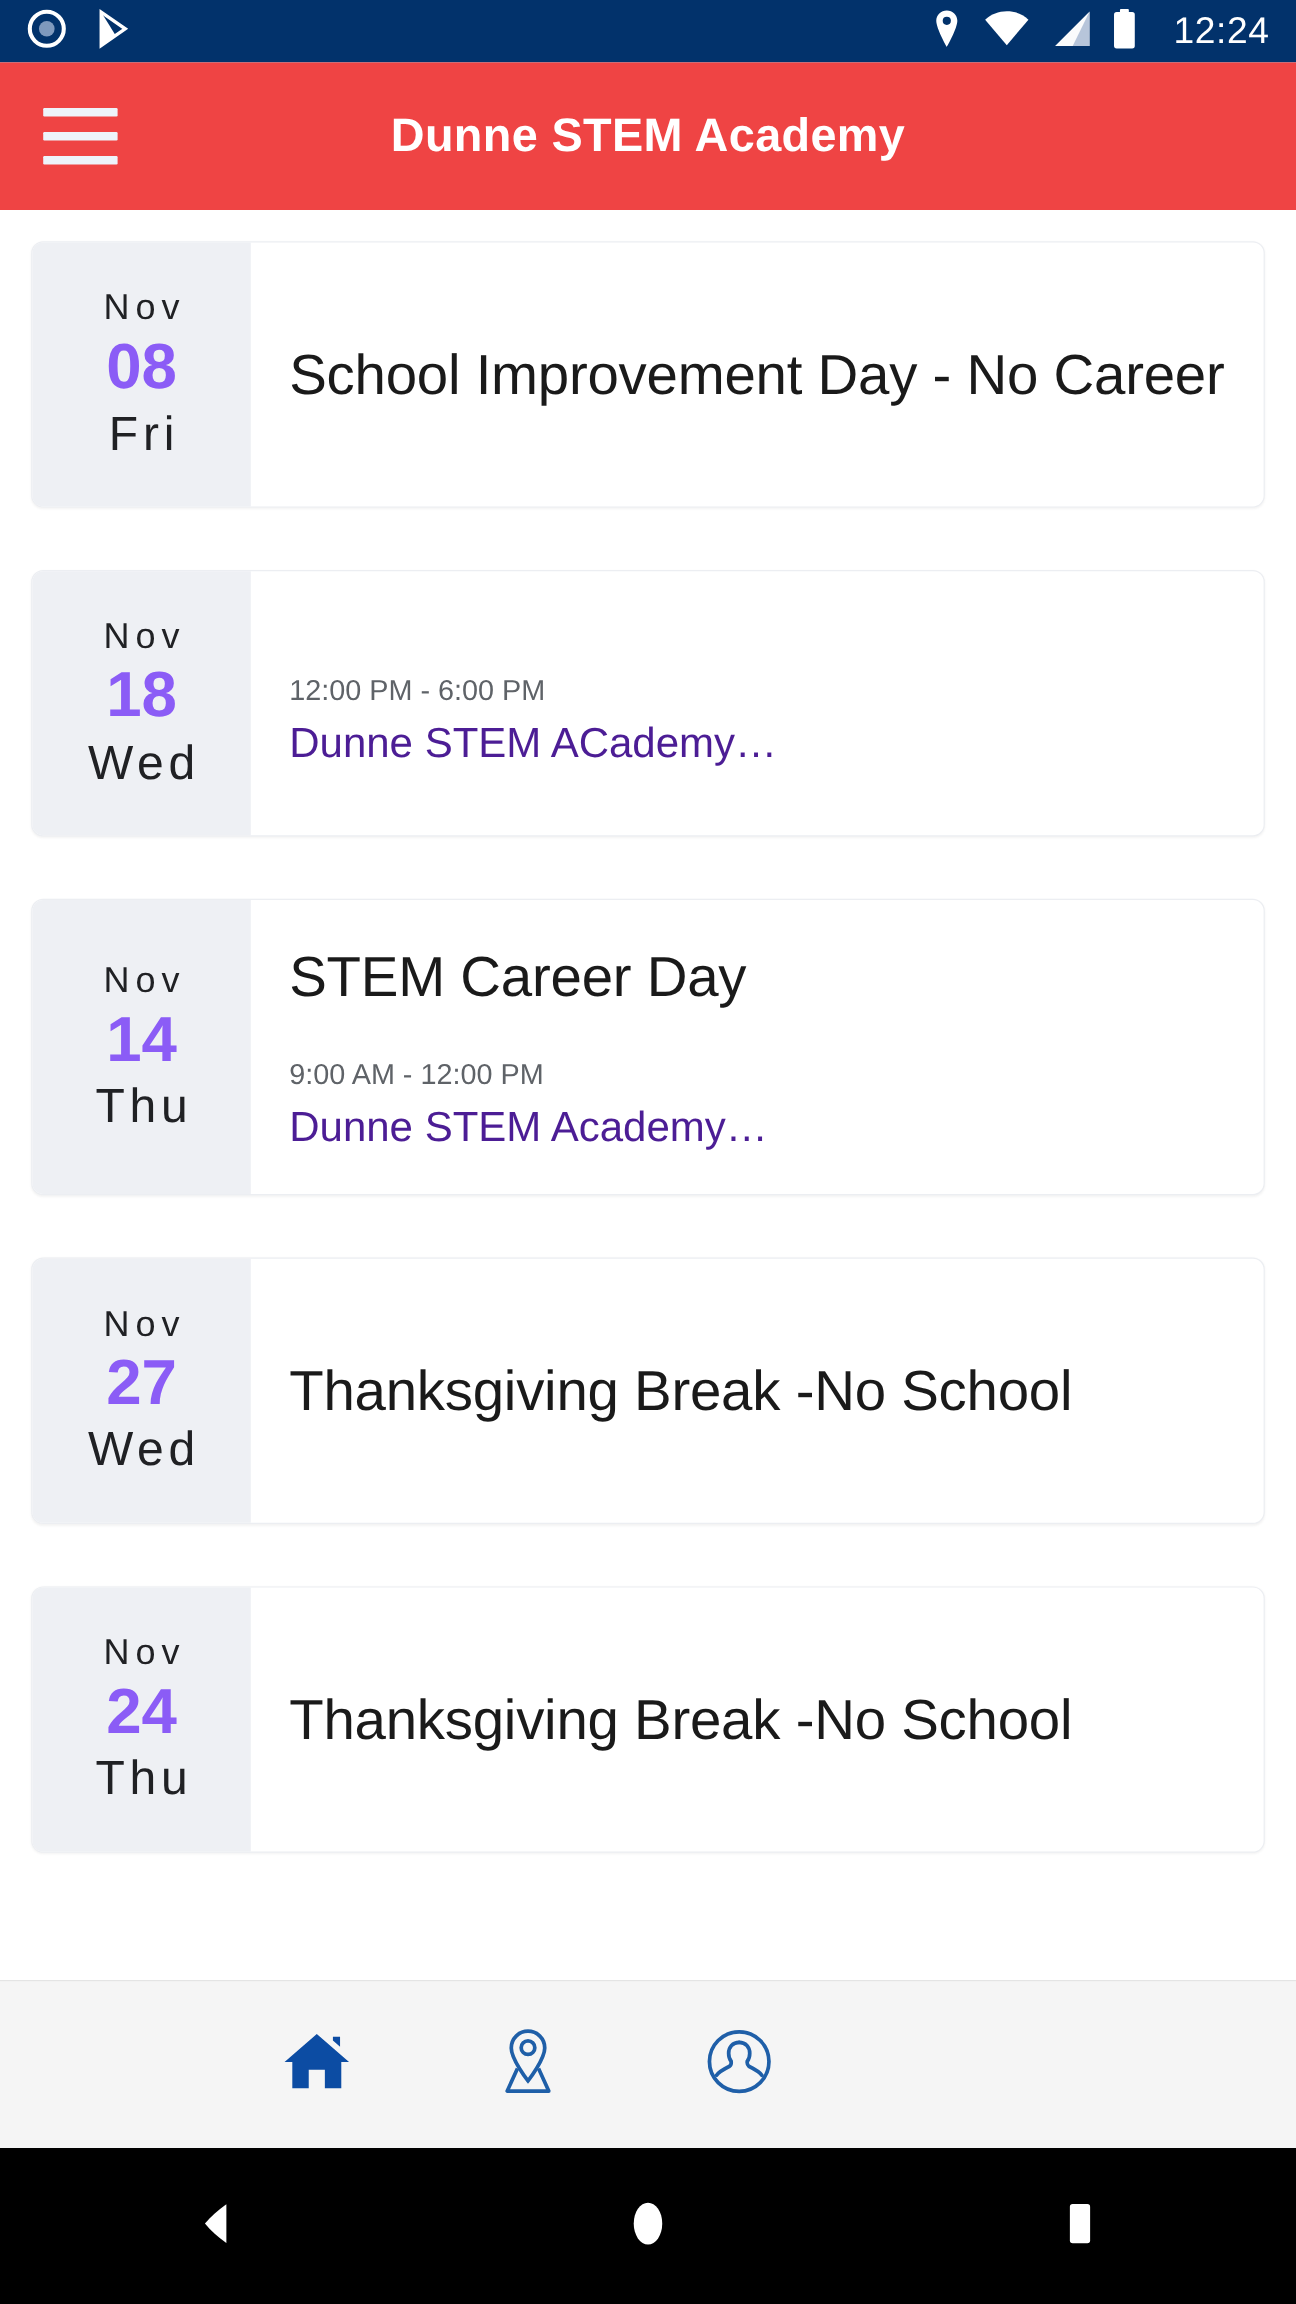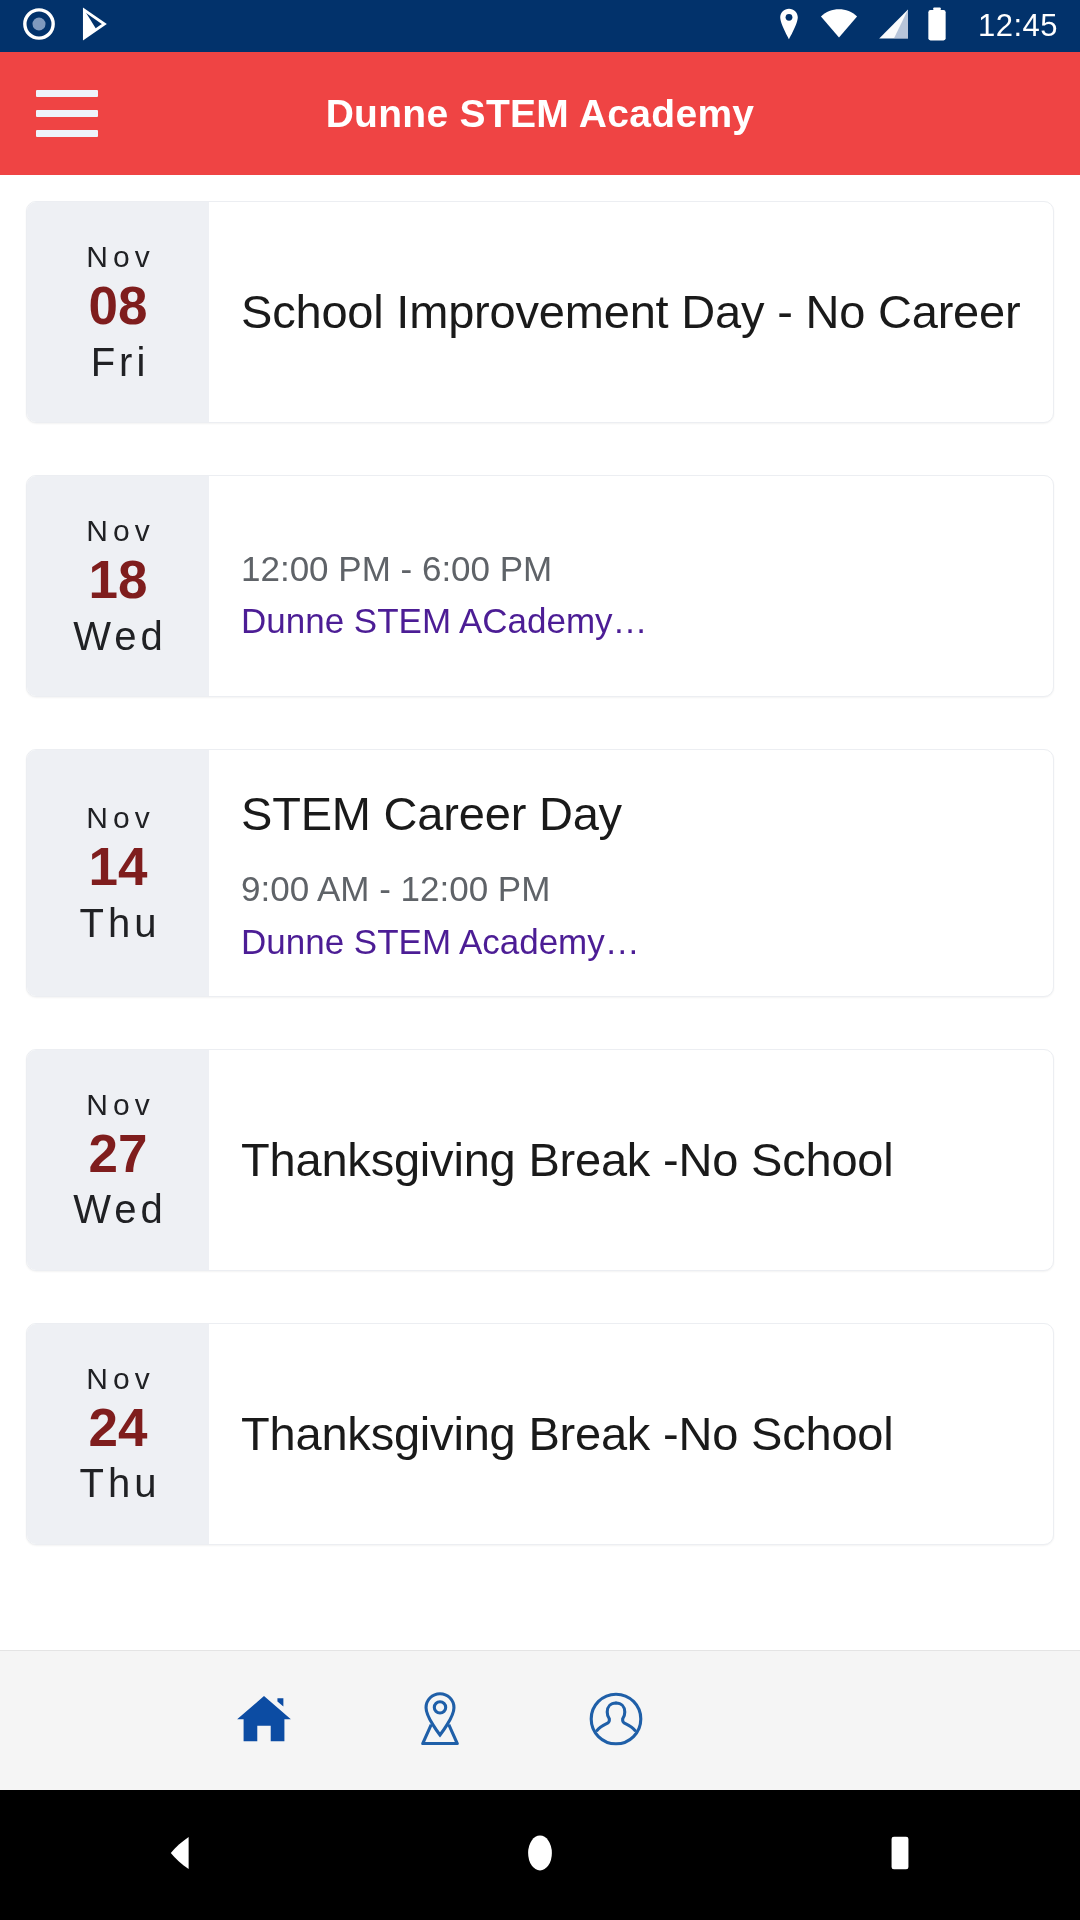--- a/index.html
+++ b/index.html
@@ -67,36 +67,36 @@
     border-top-left-radius:9px; border-bottom-left-radius:9px;
     display:flex; flex-direction:column; align-items:center; justify-content:center;
     color:#1b1b1b;
   }
   .d-mon {
     font-size:30px; letter-spacing:5px; font-weight:400;
     color:#202124; line-height:1.1; padding-left:5px;
   }
   .d-day {
     font-size:53px; font-weight:700; letter-spacing:0;
-    color:#7f1d1d; line-height:1.25;
+    color:#8b5cf6; line-height:1.25;
   }
   .d-dow {
     font-size:40px; letter-spacing:4px; font-weight:400;
     color:#202124; line-height:1.1; padding-left:4px;
   }
   .body-col {
     flex:1 1 auto; padding:30px 30px 30px 32px;
     display:flex; flex-direction:column; justify-content:center;
   }
   .ev-title {
     font-size:47px; font-weight:400; line-height:1.43;
     color:#1a1a1a; letter-spacing:-.2px;
   }
   .ev-time {
-    font-size:35px; color:#5f6368; line-height:1.38; margin-top:18px;
+    font-size:24px; color:#5f6368; line-height:1.38; margin-top:32px;
     font-weight:400;
   }
   .ev-loc {
     font-size:35px; color:#4c1d95; line-height:1.38; margin-top:4px;
     font-weight:400;
   }
 
   
   .tabbar {
     position:absolute; top:1650px; left:0; width:1080px; height:140px;
@@ -155,21 +155,21 @@
           <path d="M21 1 L21 19 L3 19 Z" fill="#ffffff" opacity="0.98"></path>
           <path d="M21 1 L21 19 L12.2 19 Z" fill="#7f99bd" opacity="0.55"></path>
         </svg>
       </span>
       <span class="sb-ico">
         <svg width="22" height="34" viewBox="0 0 14 22">
           <rect x="4.6" y="0.3" width="4.8" height="2" rx="0.5" fill="#ffffff"></rect>
           <rect x="1.4" y="2.0" width="11.2" height="19.6" rx="1.4" fill="#ffffff"></rect>
         </svg>
       </span>
-      <span class="sb-clock">12:45</span>
+      <span class="sb-clock">12:24</span>
     </div>
   </div>
 
   <div class="appbar">
     <div class="hamburger">
       <span></span>
       <span></span>
       <span></span>
     </div>
     <div class="appbar-title">Dunne STEM Academy</div>

